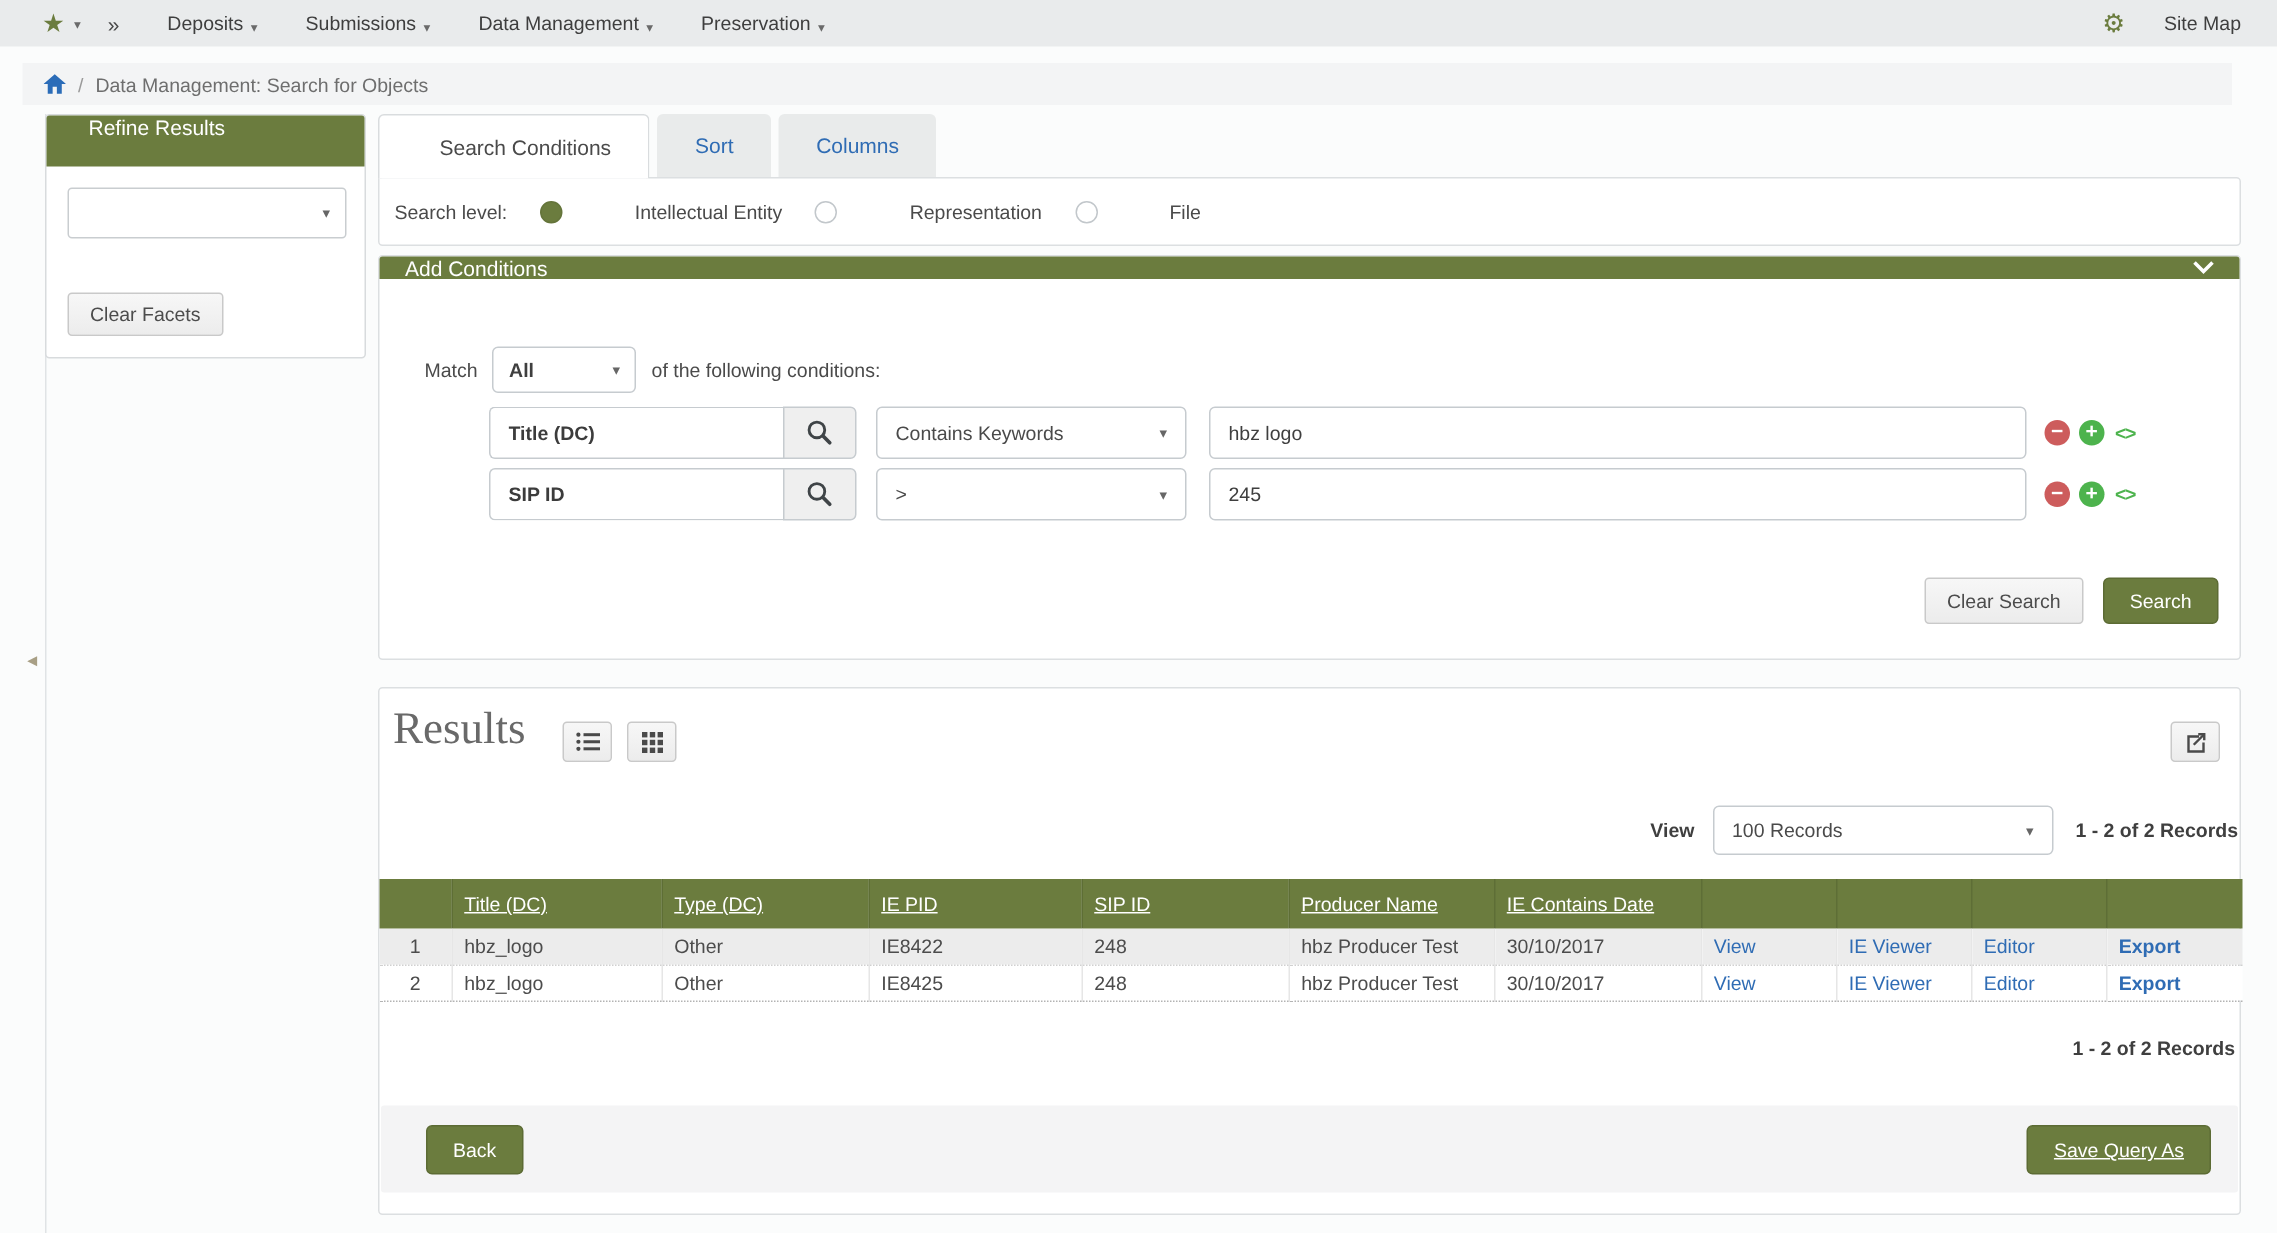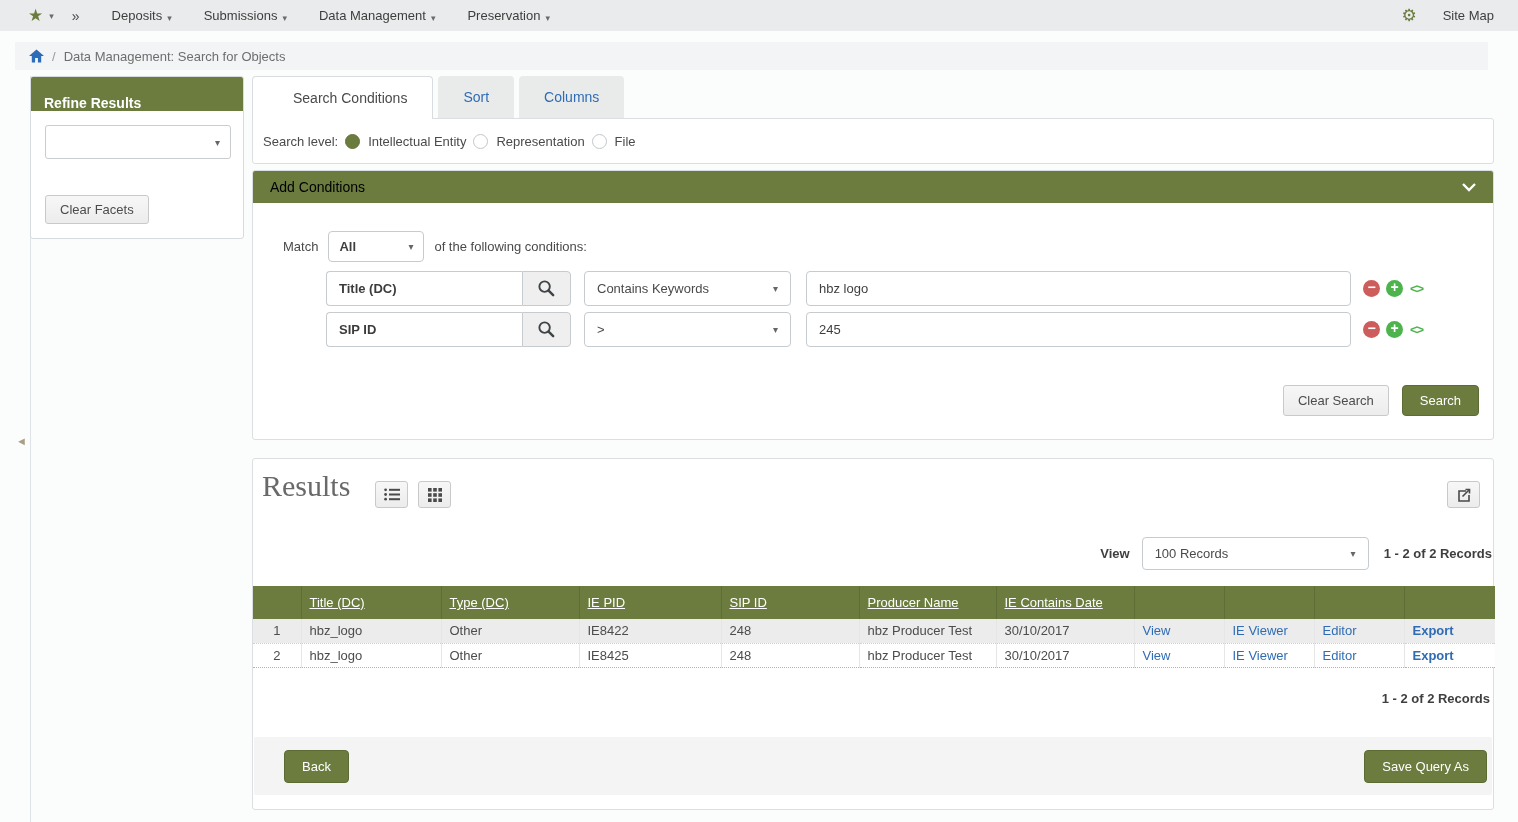--- a/index.html
+++ b/index.html
@@ -29,22 +29,22 @@
   .breadcrumb .sep { margin:0 8px; color:#9a9a9a; }
   .home-svg { display:block; }
 
   
   .vline { position:absolute; left:30px; top:76px; width:1px; height:746px; background:#e0e3e5; }
   .collapse-arrow { position:absolute; left:16px; top:435px; color:#a89f85; font-size:11px; cursor:pointer; }
 
   
   .sidebar { position:absolute; left:30px; top:76px; width:214px; background:#fff;
     border:1px solid #d8dbdd; border-radius:3px; }
-  .sidebar-header { height:34px; background:#6b7c3e; color:#fff; font-size:14px; font-weight:bold;
-    display:flex; align-items:flex-end; padding-left:13px; border-radius:2px 2px 0 0; }
+  .sidebar-header { height:34px; background:#6b7c3e; color:#fff; font-size:14px; font-weight:normal;
+    display:flex; align-items:flex-start; padding-left:28px; border-radius:2px 2px 0 0; }
   .sidebar-body { padding:14px; }
   .facet-select { width:186px; height:34px; background:#fff; border:1px solid #c9cdd0; border-radius:3px;
     display:flex; align-items:center; justify-content:flex-end; padding-right:10px; cursor:pointer;
     margin-bottom:36px; }
   .gray-btn { background:linear-gradient(#f7f7f7,#ececec); border:1px solid #c9c9c9; border-radius:3px;
     color:#4c4c4c; font-size:13px; padding:0 14px; height:29px; cursor:pointer;
     display:inline-flex; align-items:center; }
   .sel-caret { color:#666; font-size:10px; }
 
   
@@ -52,28 +52,28 @@
 
   .tabs { display:flex; height:42px; align-items:stretch; }
   .tab { display:flex; align-items:center; padding:0 25px; font-size:14px; cursor:pointer;
     border-radius:4px 4px 0 0; }
   .tab.active { background:#fff; border:1px solid #d9dcde; border-bottom:none; color:#4a4a4a;
     position:relative; z-index:2; margin-bottom:-1px;padding-left:40px; }
   .tab.inactive { background:#e9ebeb; color:#2f6cb4; margin-left:5px; }
 
   .search-level { position:relative; z-index:1; height:46px; background:#fff; border:1px solid #dcdfe1;
     border-radius:0 3px 3px 3px; display:flex; align-items:center; padding-left:10px; font-size:13px; }
-  .radio-group { display:flex; align-items:center; margin-left:7px; cursor:pointer; }
+  .radio-group { display:flex; align-items:center; margin-left:22px; cursor:pointer;gap:40px; }
   .radio { width:15px; height:15px; border-radius:50%; border:1px solid #c2c7cb; background:#fff;
     display:inline-block; margin-right:8px; }
   .radio.on { background:#6b7c3e; border-color:#64743a; }
 
   .cond-panel { position:relative; margin-top:6px; height:270px; background:#fff;
     border:1px solid #dcdfe1; border-radius:3px; }
-  .panel-header { height:32px; background:#6b7c3e; color:#000000; font-size:14px;
+  .panel-header { height:15px; background:#6b7c3e; color:#ffffff; font-size:14px;
     display:flex; align-items:center; padding:0 17px; border-radius:2px 2px 0 0; cursor:pointer; }
   .panel-header .hspacer { flex:1; }
 
   .match-row { position:absolute; left:30px; top:60px; display:flex; align-items:center; font-size:13px; }
   .mini-select { width:96px; height:31px; border:1px solid #c6cbcf; border-radius:4px; background:#fff;
     display:flex; align-items:center; padding:0 10px; margin:0 10px; cursor:pointer; }
   .mini-select .lbl { flex:1; font-weight:bold; color:#3f3f3f; }
 
   .cond-row { position:absolute; left:73px; display:flex; align-items:center; }
   .cond-row.r0 { top:100px; } .cond-row.r1 { top:141px; }
@@ -131,21 +131,21 @@
   table.results tr.even td { background:#fff; border-bottom:1px dotted #b3b3b3; }
   table.results td.num { text-align:center; padding:0; }
   a.tbl-link { color:#2f6cb4; text-decoration:none; cursor:pointer; }
 
   .bottom-count { position:absolute; right:3px; top:232px; font-weight:bold; font-size:13px; color:#3f3f3f; }
 
   .results-footer { position:absolute; left:1px; right:1px; top:278px; height:58px; background:#f4f4f5;
     border-radius:2px; }
   .results-footer .green-btn { height:33px; }
   .back-btn { position:absolute; left:30px; top:13px; }
-  .save-btn { position:absolute; right:5px; top:13px; }
+  .save-btn { position:absolute; right:18px; top:13px;text-decoration:underline; }
 </style>
 </head>
 <body>
 
 <div id="screen">
 
   <div class="topnav">
     <span class="star">★</span>
     <span class="caret">▾</span>
     <span class="dbl">»</span>

